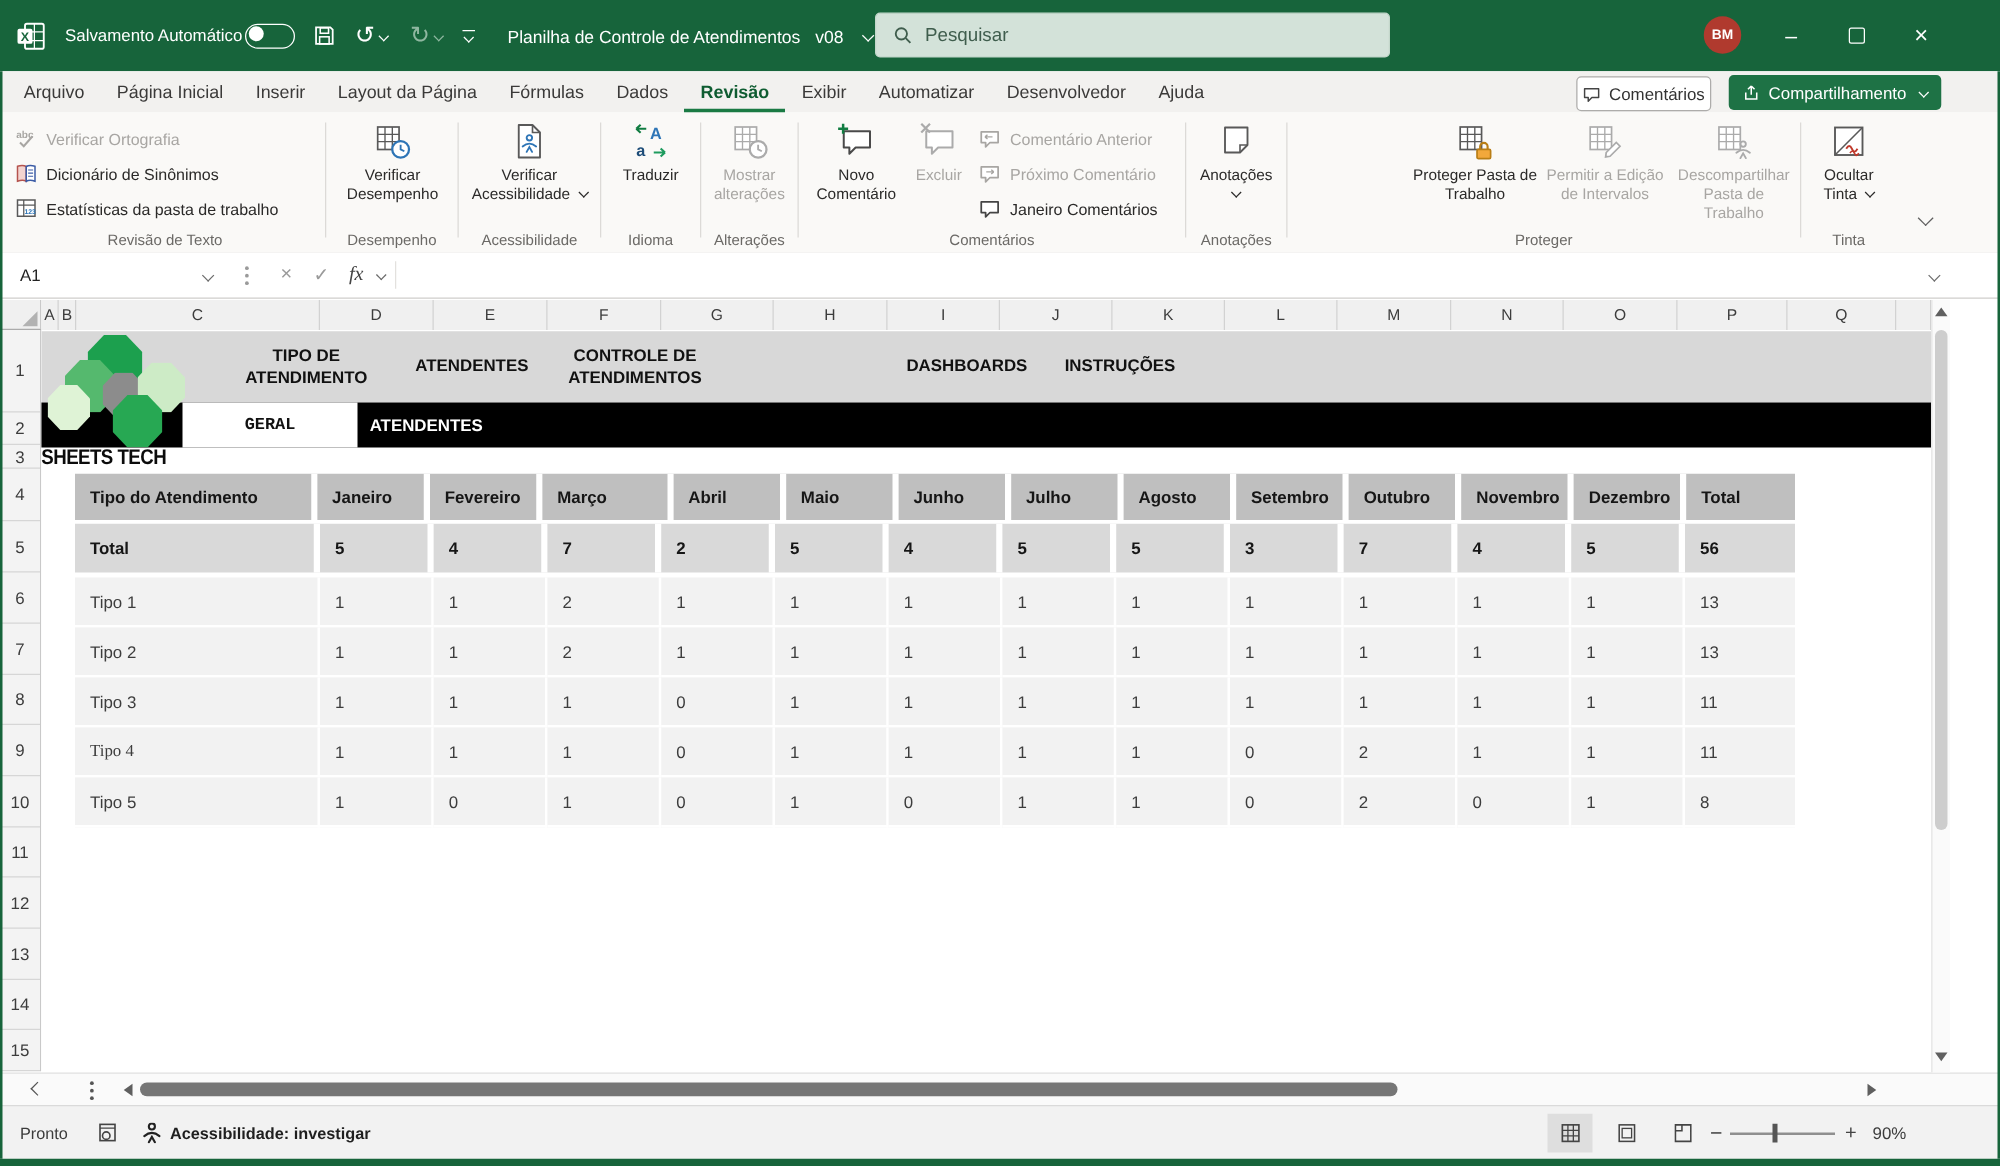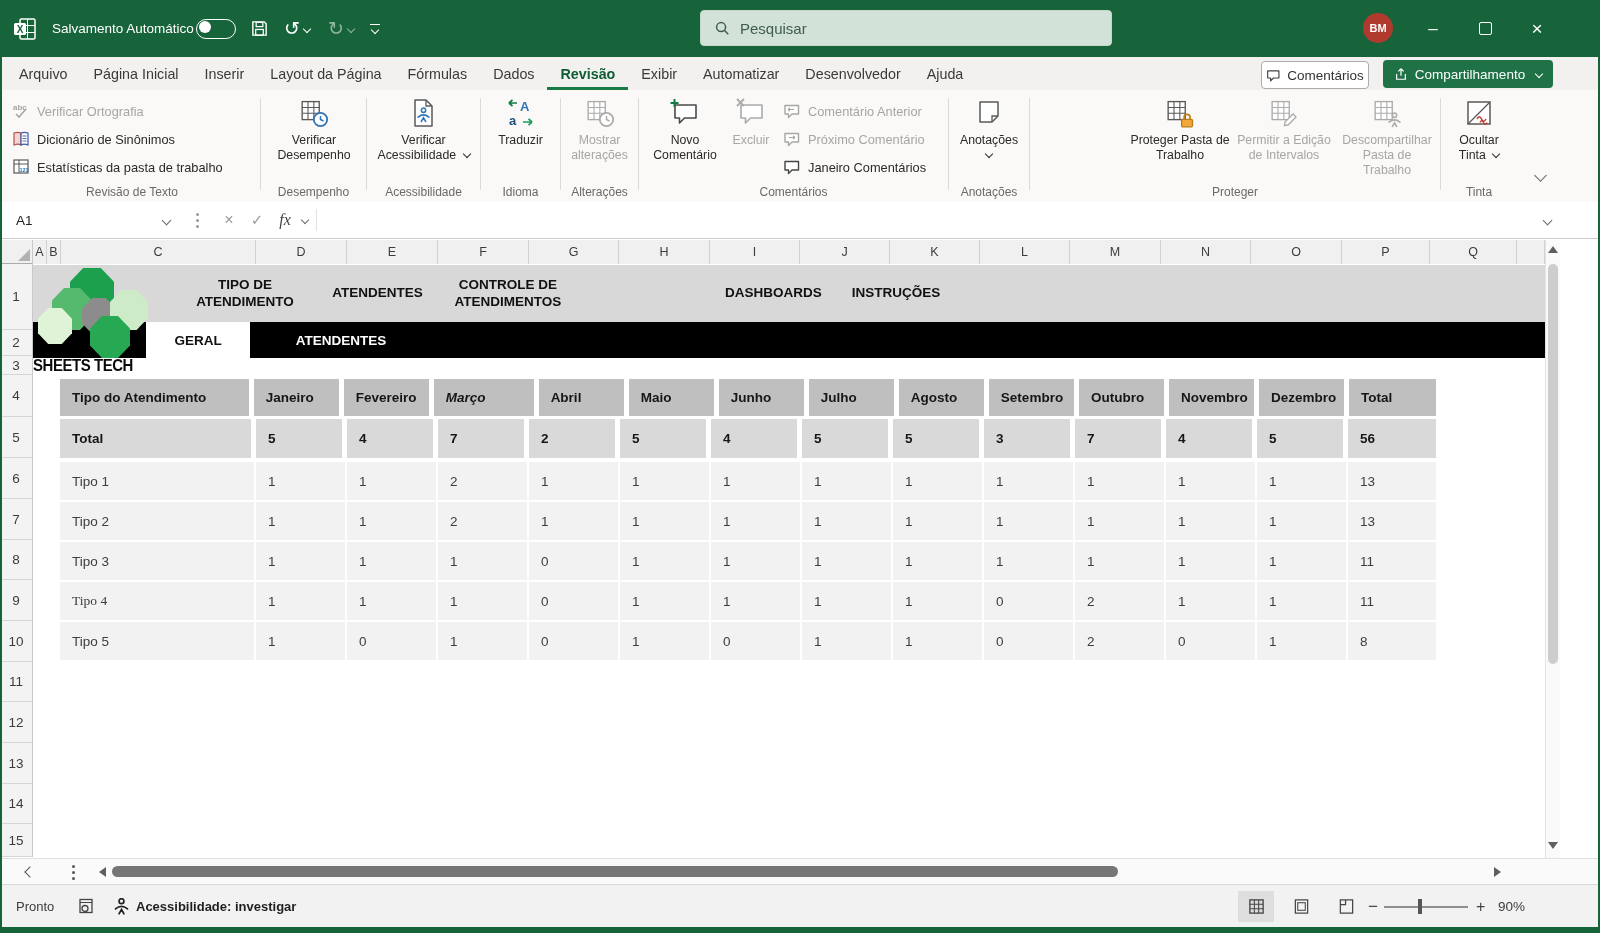--- a/index.html
+++ b/index.html
@@ -143,20 +143,25 @@
         <path d="M3 3 H15 L17 5 V17 H3 Z" fill="none" stroke="#fff" stroke-width="1.5"></path>
         <rect x="6.5" y="3.5" width="7" height="4.5" fill="none" stroke="#fff" stroke-width="1.3"></rect>
         <rect x="6" y="11" width="8" height="6" fill="none" stroke="#fff" stroke-width="1.3"></rect>
       </svg>
   </div>
   <div class="t" style="left:284px;font-size:19px">↺<span class="cv" style="width:5px;height:5px"></span></div>
   <div class="t" style="left:328px;font-size:19px;color:#8FB7A0">↻<span class="cv" style="width:5px;height:5px"></span></div>
   <div class="t" style="left:370px;flex-direction:column;justify-content:center">
     <div style="width:10px;border-top:1.5px solid #fff;margin-bottom:2px"></div>
       <span class="cv" style="margin:0;width:5px;height:5px"></span>
+  </div>
+  <div class="t" style="left:406px;font-size:14px;gap:12px">
+    <span>Planilha de Controle de Atendimentos</span>
+    <span>v08</span>
+    <span class="cv"></span>
   </div>
   <div id="searchbox">
     <svg width="15" height="15" viewBox="0 0 16 16">
         <circle cx="6.5" cy="6.5" r="4.8" fill="none" stroke="#3F5D4D" stroke-width="1.6"></circle>
         <path d="M10.2 10.2 L14.2 14.2" stroke="#3F5D4D" stroke-width="1.6"></path>
       </svg>
     <span>Pesquisar</span>
   </div>
   <div id="avatar">BM</div>
   <div class="winbtn" style="left:1410px">–</div>
@@ -468,21 +473,21 @@
     <div class="hex" style="left:72px;top:22px;width:38px;height:40px;background:#CDEBC6"></div>
     <div class="hex" style="left:52px;top:48px;width:40px;height:42px;background:#27A853"></div>
   </div>
   <div id="logotext">SHEETS TECH</div>
 
   <div id="report-table">
       <div class="trow thead">
         <div class="tc" style="width: 196px;">Tipo do Atendimento</div>
         <div class="tc" style="width: 91px;">Janeiro</div>
         <div class="tc" style="width: 91px;">Fevereiro</div>
-        <div class="tc" style="width: 106px; font-style: italic;">Março</div>
+        <div class="tc" style="width: 106px;">Março</div>
         <div class="tc" style="width: 91px;">Abril</div>
         <div class="tc" style="width: 91px;">Maio</div>
         <div class="tc" style="width: 91px;">Junho</div>
         <div class="tc" style="width: 91px;">Julho</div>
         <div class="tc" style="width: 91px; text-align: center;">Agosto</div>
         <div class="tc" style="width: 91px;">Setembro</div>
         <div class="tc" style="width: 91px;">Outubro</div>
         <div class="tc" style="width: 91px;">Novembro</div>
         <div class="tc" style="width: 91px;">Dezembro</div>
         <div class="tc" style="width: 88px;">Total</div>
@@ -582,21 +587,21 @@
         <div class="tc" style="width: 91px;">0</div>
         <div class="tc" style="width: 91px;">1</div>
         <div class="tc" style="width: 88px;">8</div>
       </div>
     </div>
 <div class="navtab" style="left: 137px; width: 150px;">TIPO DE ATENDIMENTO</div>
     <div class="navtab" style="left: 284px; width: 121px;">ATENDENTES</div>
     <div class="navtab" style="left: 405px; width: 140px;">CONTROLE DE ATENDIMENTOS</div>
     <div class="navtab" style="left: 675px; width: 131px;">DASHBOARDS</div>
     <div class="navtab" style="left: 810px; width: 106px;">INSTRUÇÕES</div>
-    <div class="subtab on" style="left: 113px; width: 104px;">GERAL</div>
+    <div class="subtab on" style="left: 113px; width: 140px; font-family: Liberation Mono, monospace;">GERAL</div>
     <div class="subtab" style="left: 249px; width: 118px;">ATENDENTES</div>
   </div>
 
 <div id="hscrollrow">
   <div class="abs" style="left:22px;top:5px;color:#555"><span class="cv" style="transform:rotate(135deg);width:7px;height:7px"></span></div>
   <div class="abs" style="left:72px;top:6px">
       <span class="dots3">
         <i style="background:#555"></i>
         <i style="background:#555"></i>
         <i style="background:#555"></i>

